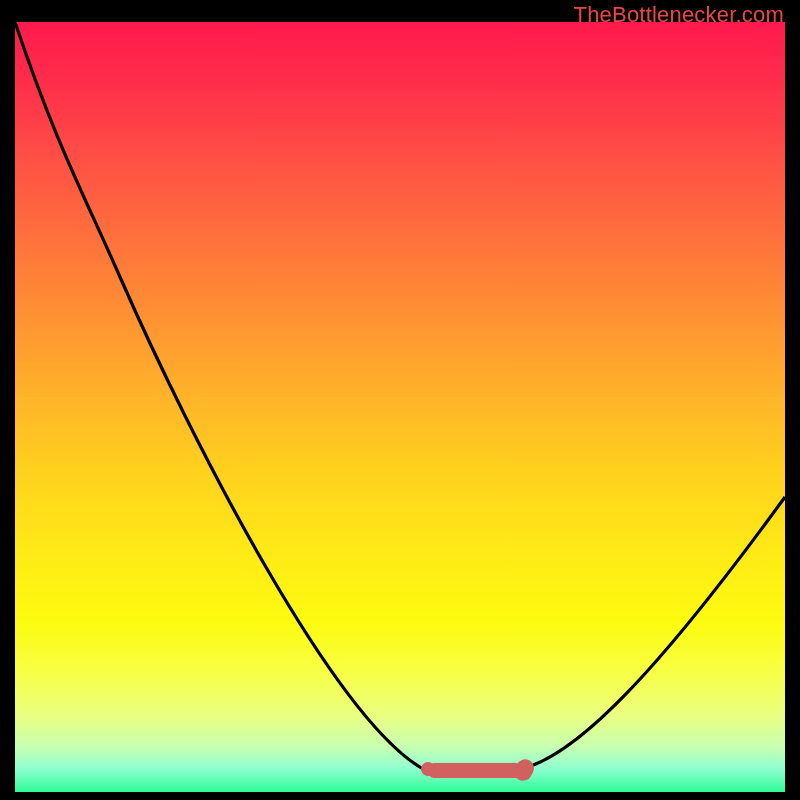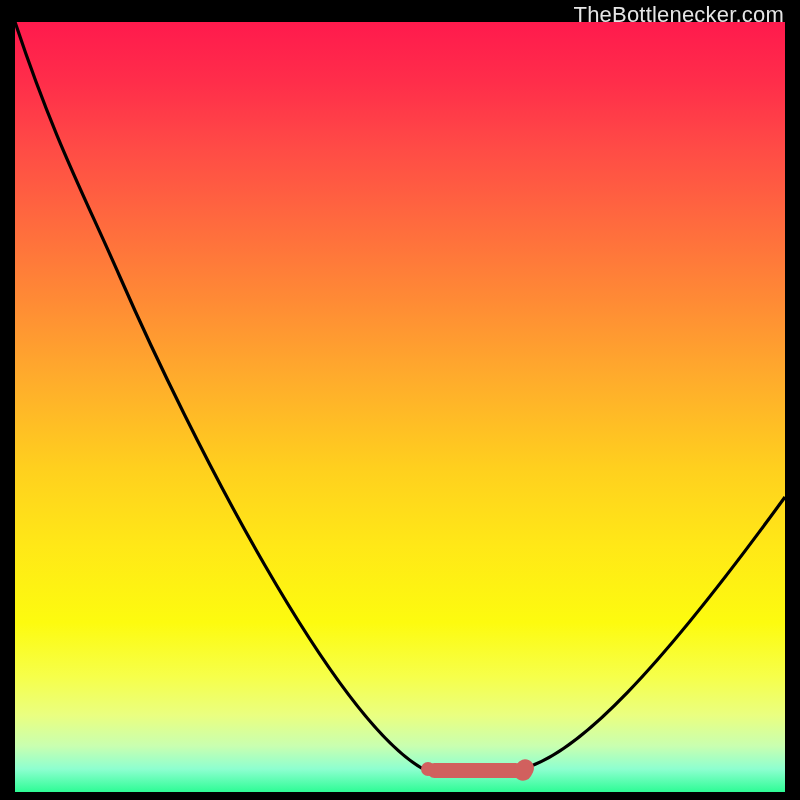--- a/index.html
+++ b/index.html
@@ -31,21 +31,21 @@
       #c9ffb0 94%,
       #8effd0 97%,
       #2efc96 100%);
   }
   .watermark {
     position: absolute;
     top: 2px;
     right: 16px;
     font-family: Arial, Helvetica, sans-serif;
     font-size: 22px;
-    color: #e5e5e5;
+    color: #ef4444;
     letter-spacing: 0.2px;
   }
   svg.curve {
     position: absolute;
     left: 0; top: 0;
     width: 100%; height: 100%;
   }
   .marker-band {
     position: absolute;
     background: #d1605e;

